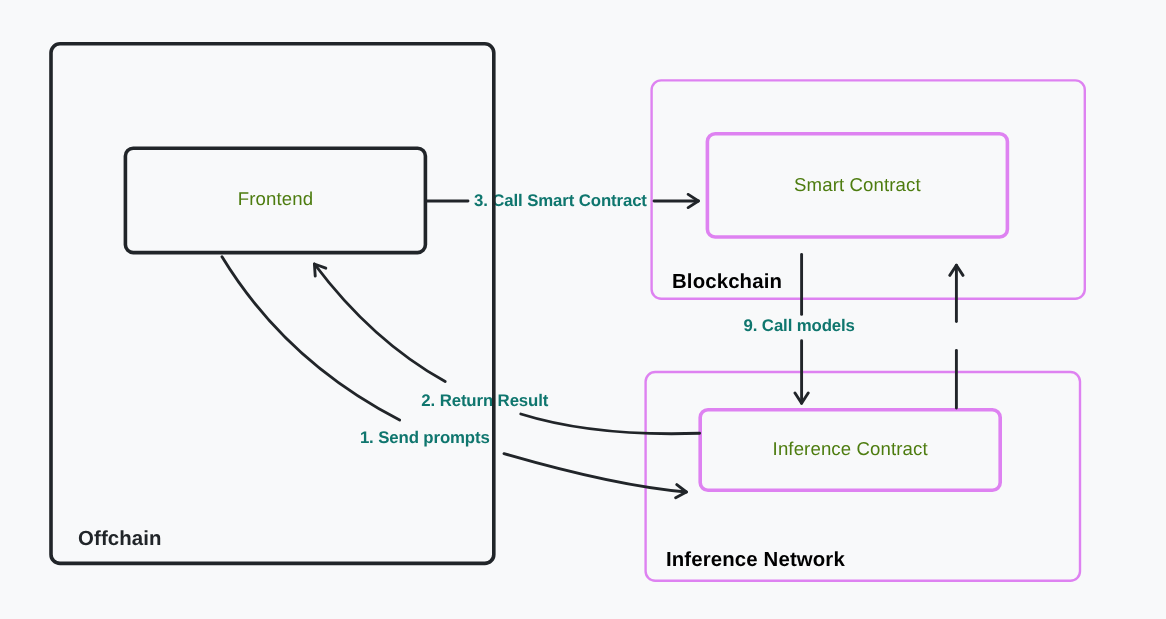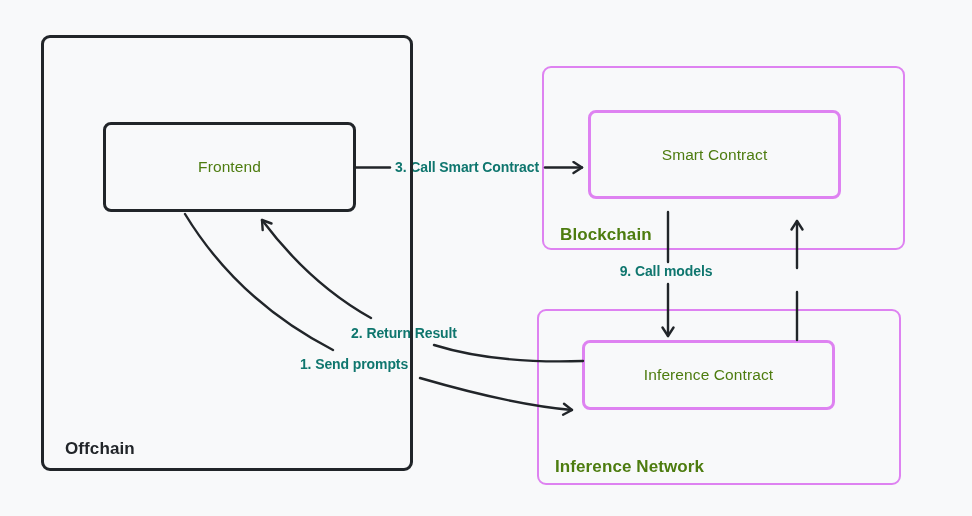--- a/index.html
+++ b/index.html
@@ -6,21 +6,21 @@
   .canvas{
     position:relative;width:972px;height:516px;background:#f8f9fa;
     font-family:"Liberation Sans",sans-serif;overflow:hidden;
   }
   
   .group{position:absolute;border-radius:9px;z-index:2;background:transparent;box-sizing:border-box;}
   .group.ink{border:3px solid #212529;}
   .group.pink{border:2.5px solid #de82f1;}
   .group-label{position:absolute;font-size:17px;font-weight:700;white-space:nowrap;letter-spacing:.1px;}
   .group-label.ink{color:#212529;left:21px;bottom:9px;margin-top:16px;}
-  .group-label.pink{color:#4d7c0f;}
+  .group-label.pink{color:#000000;}
   
   .node{
     position:absolute;border-radius:8px;z-index:2;box-sizing:border-box;
     display:flex;align-items:center;justify-content:center;background:transparent;
   }
   .node.ink{border:3px solid #212529;}
   .node.pink{border:3px solid #de82f1;}
   .node-label{font-size:15.5px;font-weight:400;color:#4d7c0f;letter-spacing:.1px;}
   
   .arrows{position:absolute;left:0;top:0;z-index:3;pointer-events:none;}

